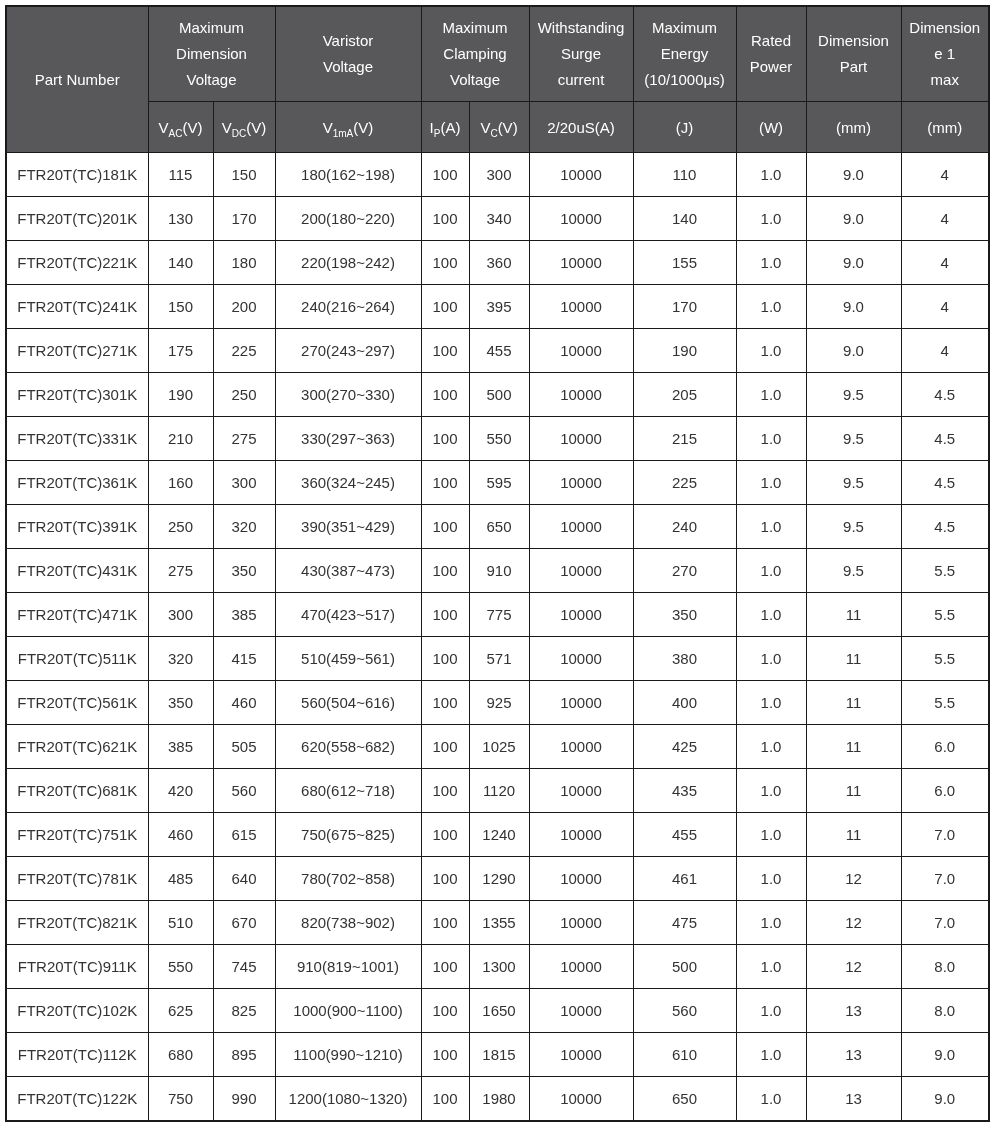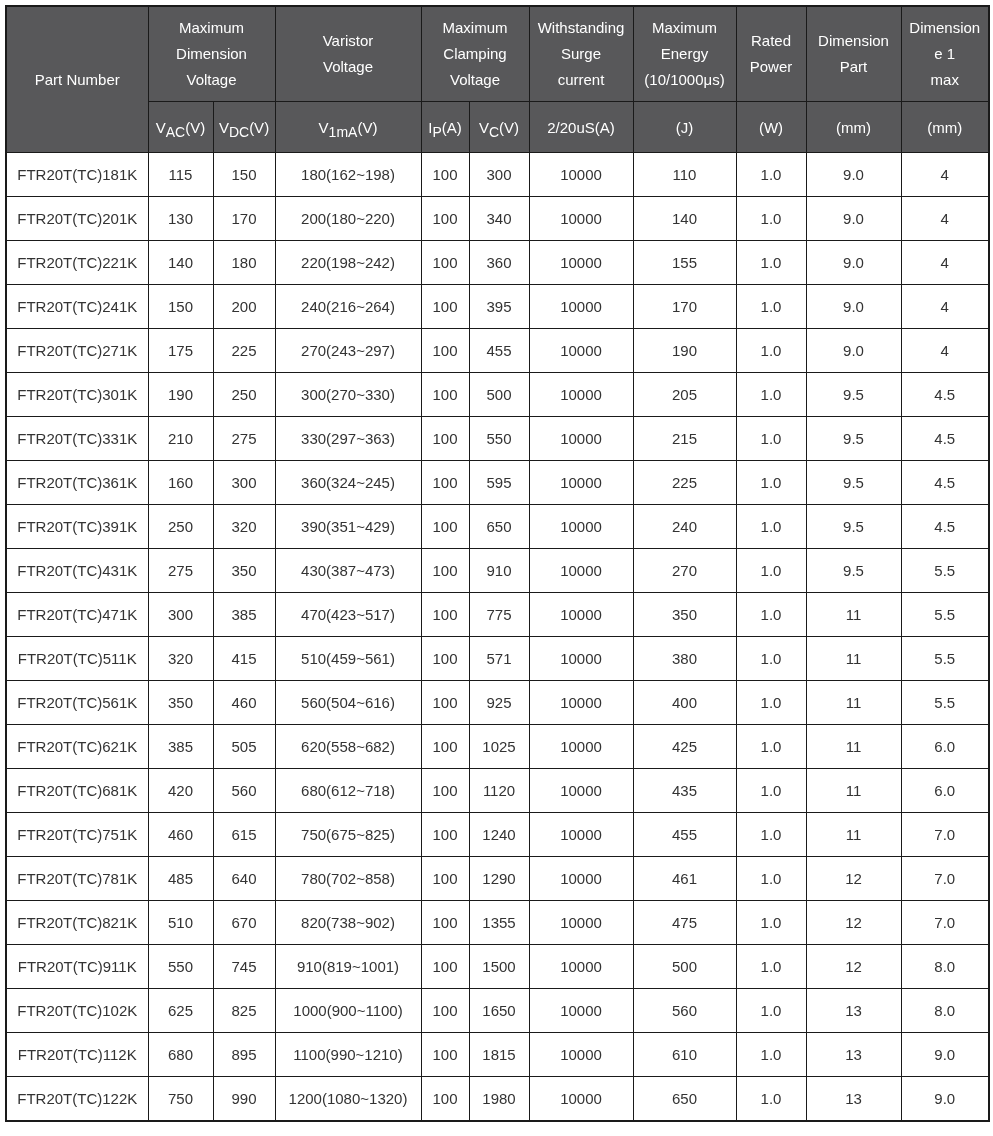--- a/index.html
+++ b/index.html
@@ -34,21 +34,21 @@
     text-align: center;
     vertical-align: middle;
   }
   tr.row-titles th { height: 94px; }
   tr.row-units  th { height: 50px; }
   th .hline {
     display: block;
     line-height: 26px;
   }
   th sub {
-    font-size: 14px;
+    font-size: 10px;
     line-height: 0;
   }
   tbody td {
     height: 43px;
     background: #FFFFFF;
     color: #333333;
     font-size: 15px;
     text-align: center;
     vertical-align: middle;
     white-space: nowrap;
@@ -360,21 +360,21 @@
           <td>1.0</td>
           <td>12</td>
           <td>7.0</td>
         </tr>
         <tr>
           <td>FTR20T(TC)911K</td>
           <td>550</td>
           <td>745</td>
           <td>910(819~1001)</td>
           <td>100</td>
-          <td>1500</td>
+          <td>1300</td>
           <td>10000</td>
           <td>500</td>
           <td>1.0</td>
           <td>12</td>
           <td>8.0</td>
         </tr>
         <tr>
           <td>FTR20T(TC)102K</td>
           <td>625</td>
           <td>825</td>

